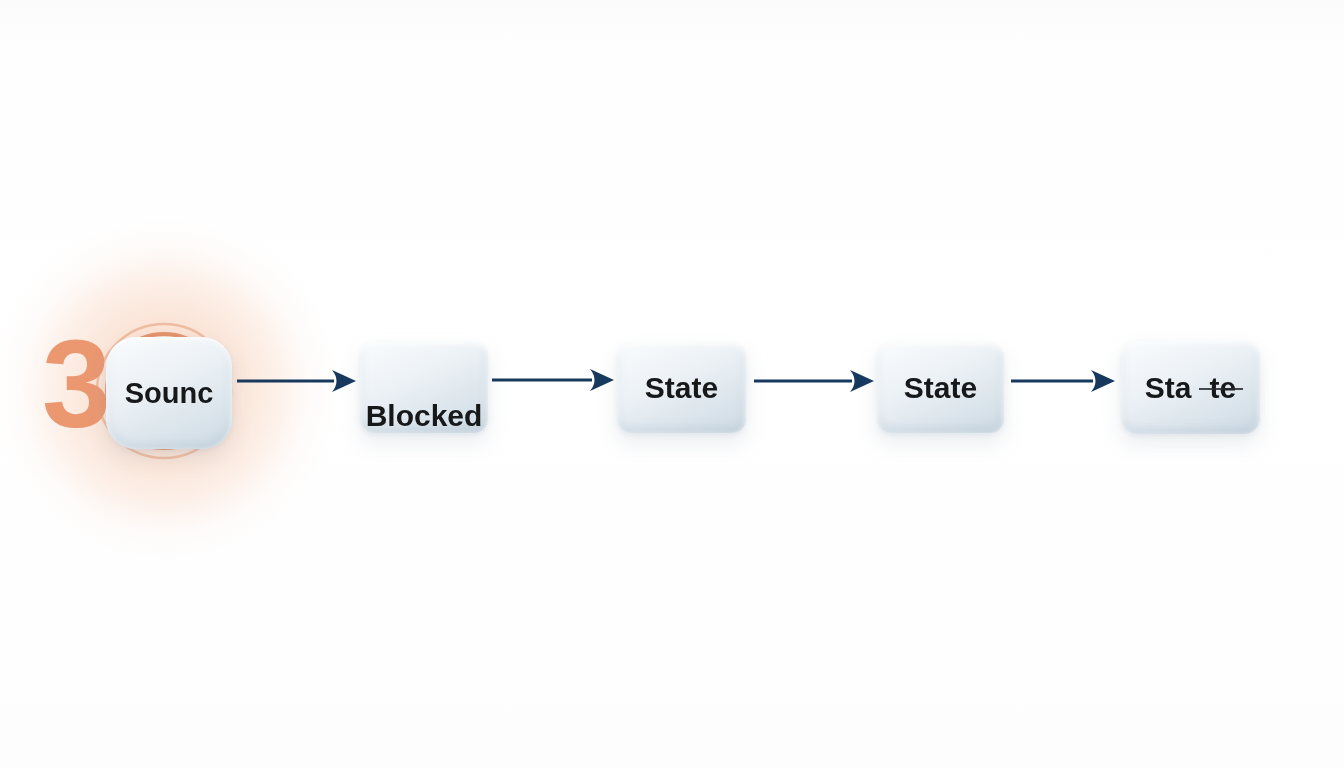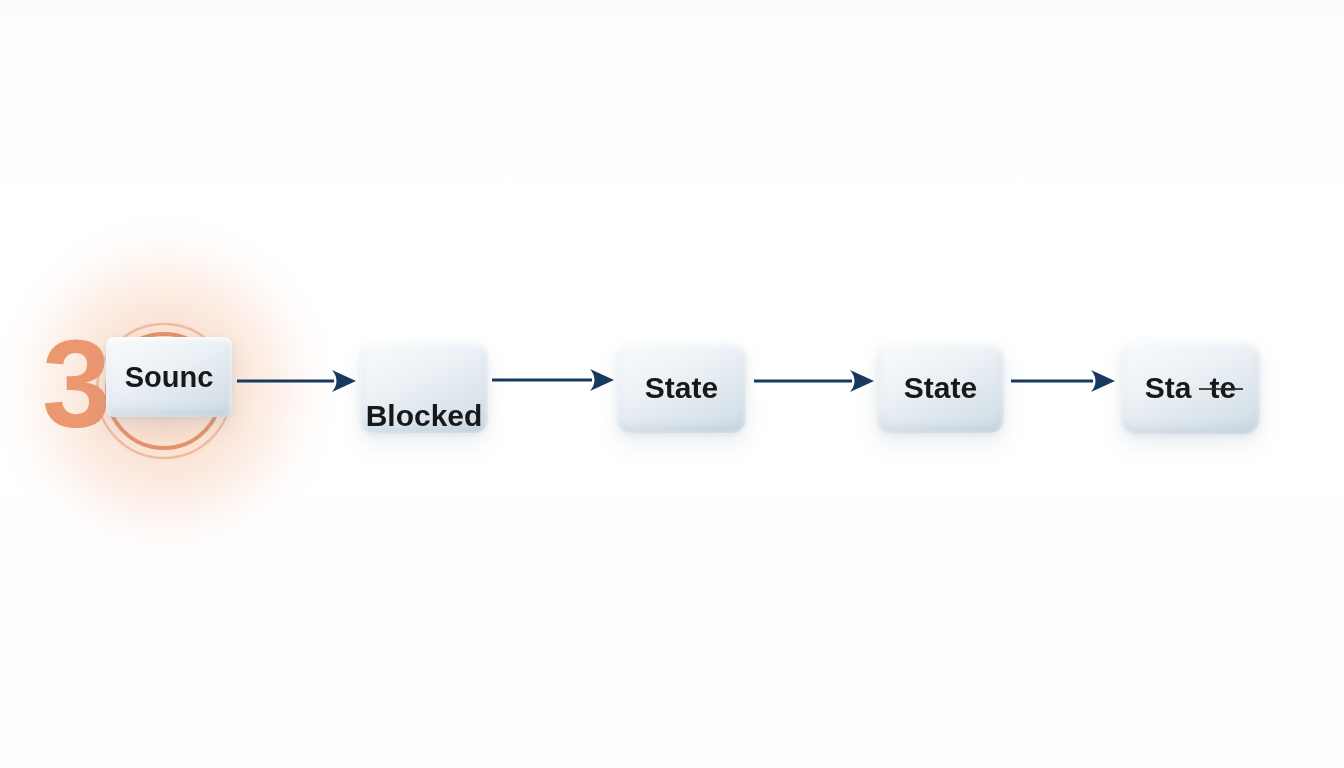--- a/index.html
+++ b/index.html
@@ -61,21 +61,21 @@
     border-radius: 14px;
     box-shadow:
       0 10px 20px rgba(130,150,170,0.16),
       0 2px 5px rgba(140,160,180,0.12),
       inset 0 2px 6px rgba(255,255,255,0.95),
       inset 0 -5px 10px rgba(150,175,195,0.28);
     color: #17181a;
     font-size: 30px;
     font-weight: 600;
   }
-  .node1 { left: 106px; top: 337px; width: 126px; height: 80px; border-radius: 8px; font-size: 29px; }
+  .node1 { left: 106px; top: 337px; width: 126px; height: 112px; border-radius: 30px; font-size: 29px; }
   .node2 { left: 360px; top: 342px; width: 128px; height: 91px; align-items: flex-end; }
   .node3 { left: 617px; top: 343px; width: 129px; height: 90px; }
   .node4 { left: 877px; top: 343px; width: 127px; height: 90px; }
   .node5 { left: 1121px; top: 341px; width: 139px; height: 93px; border-radius: 16px; }
 
   .arrow { position: absolute; pointer-events: none; }
   .arrow1 { left: 236px; top: 366px; }
   .arrow2 { left: 491px; top: 365px; }
   .arrow3 { left: 753px; top: 366px; }
   .arrow4 { left: 1010px; top: 366px; }

